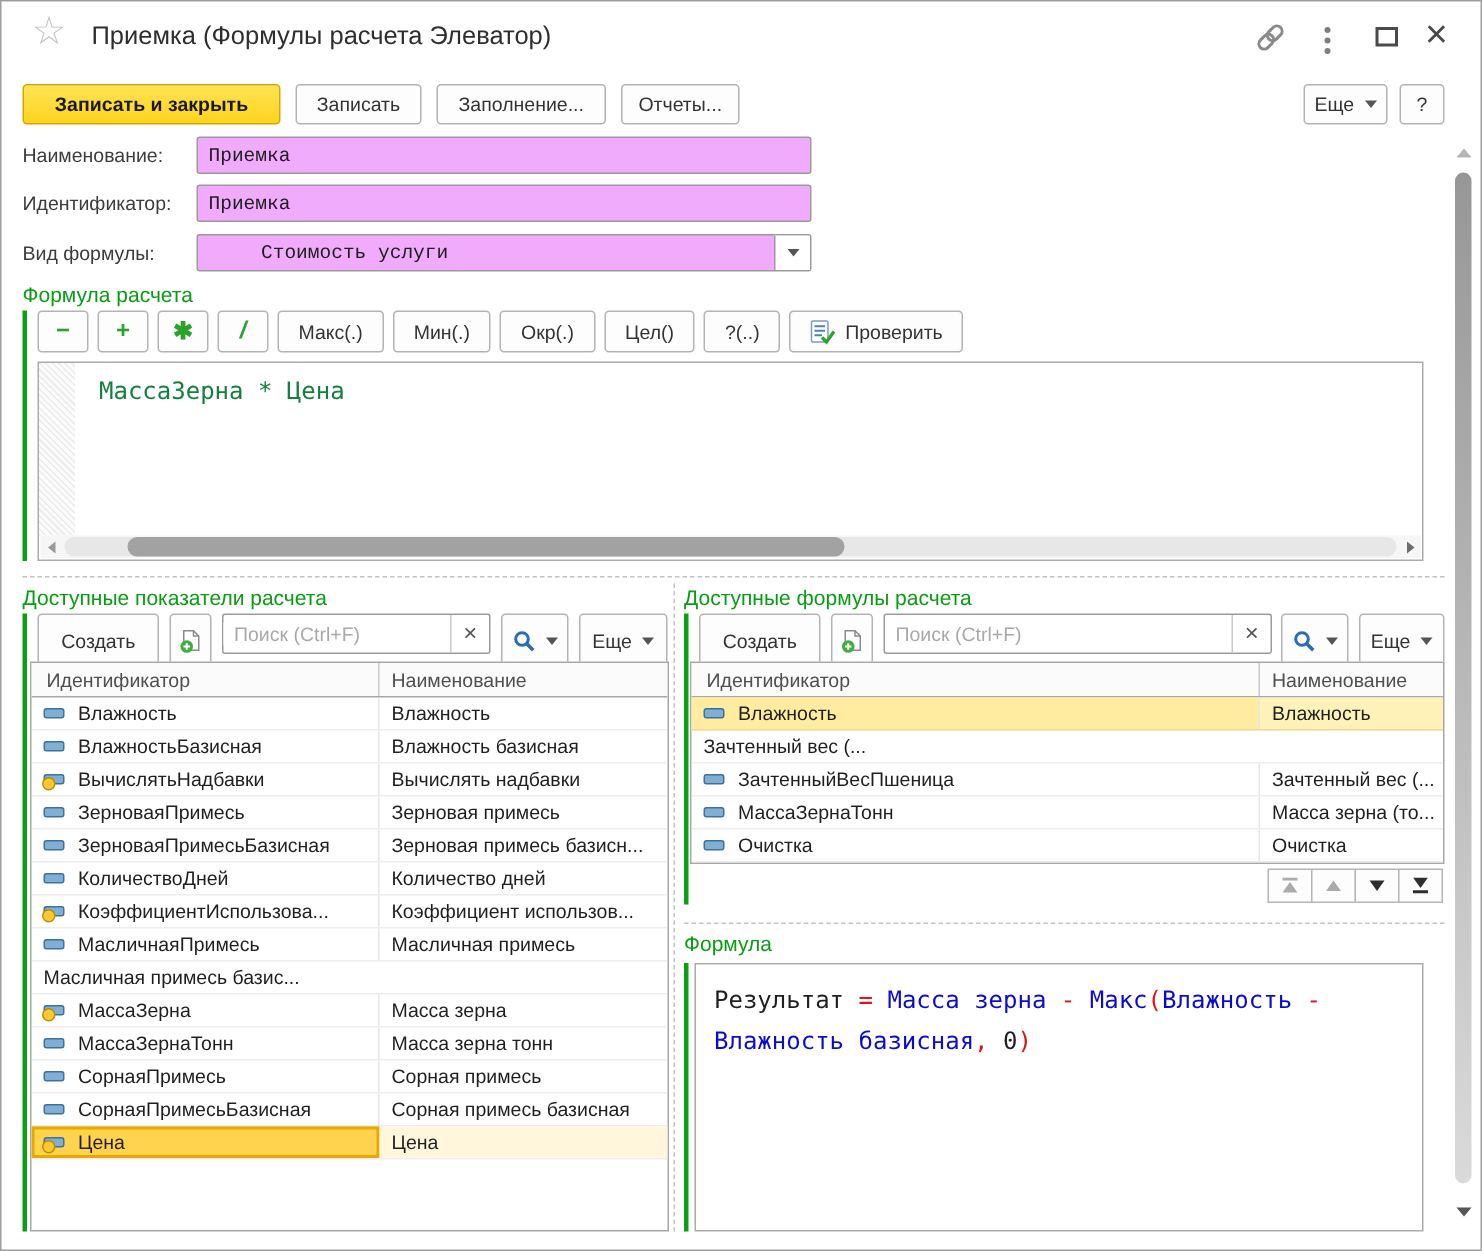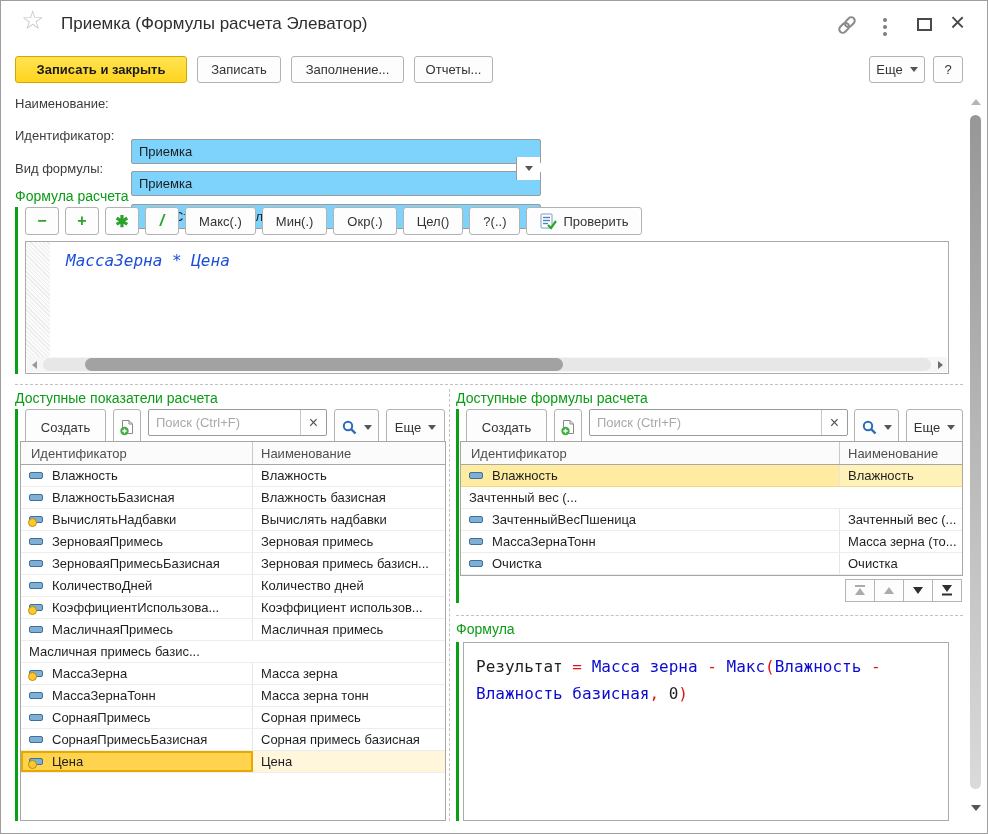--- a/index.html
+++ b/index.html
@@ -26,21 +26,21 @@
   #btn-save-close { left:14px; top:55px; width:172px; }
   #btn-save { left:196px; top:55px; width:84px; }
   #btn-fill  { left:290px; top:55px; width:113px; }
   #btn-reports { left:413px; top:55px; width:79px; }
   #btn-more-top { left:868px; top:55px; width:56px; }
   #btn-help { left:932px; top:55px; width:30px; }
 
   
   .field-label { position:absolute; left:14px; font-size:13px; color:#3c3c3c; }
   .tb { position:absolute; left:130px; width:410px; height:25px; border:1px solid #9b9b9b; border-radius:2px;
-        font-family:Liberation Sans, sans-serif; font-size:13px; color:#1c1c1c; padding:0 7px; background:#7dd3fc;margin-top:48px; }
+        font-family:Liberation Mono, monospace; font-size:13px; color:#1c1c1c; padding:0 7px; background:#f0abfc; }
   .combo-wrap { position:absolute; left:130px; width:410px; height:25px; }
   .combo-wrap .tb { left:0; top:0; width:410px; padding-right:28px;padding-left:42px; }
   .combo-btn { position:absolute; right:1px; top:1px; width:24px; height:23px; border-left:1px solid #9b9b9b;
                display:flex; align-items:center; justify-content:center; cursor:pointer; background:#fff; }
   .combo-btn .caret { margin:0; }
 
   
   .sec-title { position:absolute; font-size:14px; color:#0a9c14; white-space:nowrap; }
   .greenbar { position:absolute; width:3px; background:#0aa014; }
 
@@ -49,21 +49,21 @@
   .fx-btn { height:28px; background:#fdfdfd; border:1px solid #b3b3b3; border-radius:3px; font-size:13px; color:#333;
             display:flex; align-items:center; justify-content:center; padding:0 13px; cursor:pointer; white-space:nowrap; }
   .op-btn { width:34px; padding:0; color:#2ba32b; font-weight:bold; font-size:16px; }
   .op-slash { font-style:italic; }
   .check-btn svg { margin-right:6px; }
 
   
   .editor { position:absolute; left:24px; top:240px; width:924px; height:133px; border:1px solid #ababab; background:#fff; }
   .gutter { position:absolute; left:0; top:0; bottom:16px; width:24px;
             background:repeating-linear-gradient(45deg,#ececec 0 1px,#fbfbfb 1px 3px); }
-  .code-line { position:absolute; left:40px; top:9px; font-family:"DejaVu Sans Mono",monospace; font-size:16px; color:#1d4ed8; white-space:pre;font-style:italic; }
+  .code-line { position:absolute; left:40px; top:9px; font-family:"DejaVu Sans Mono",monospace; font-size:16px; color:#15803d; white-space:pre; }
   .hscroll { position:absolute; left:1px; right:1px; bottom:1px; height:15px; background:#f6f6f6; display:flex; align-items:center; }
   .h-arrow { width:14px; display:flex; align-items:center; justify-content:center; cursor:pointer; }
   .tri-left  { width:0;height:0;border-top:4px solid transparent;border-bottom:4px solid transparent;border-right:5px solid #9a9a9a; }
   .tri-right { width:0;height:0;border-top:4px solid transparent;border-bottom:4px solid transparent;border-left:5px solid #6d6d6d; }
   .h-track { flex:1; position:relative; height:13px; background:#e7e7e7; border-radius:7px; margin:0 2px; }
   .h-thumb { position:absolute; left:42px; width:478px; top:0; bottom:0; background:#a2a2a2; border-radius:7px; cursor:pointer; }
 
   .dotted-hsplit { position:absolute; border-top:1px dashed #c2c2c2; cursor:row-resize; }
   .dashed-vsplit { position:absolute; left:448px; top:388px; height:432px; border-left:1px dashed #c2c2c2; cursor:col-resize; }
 

